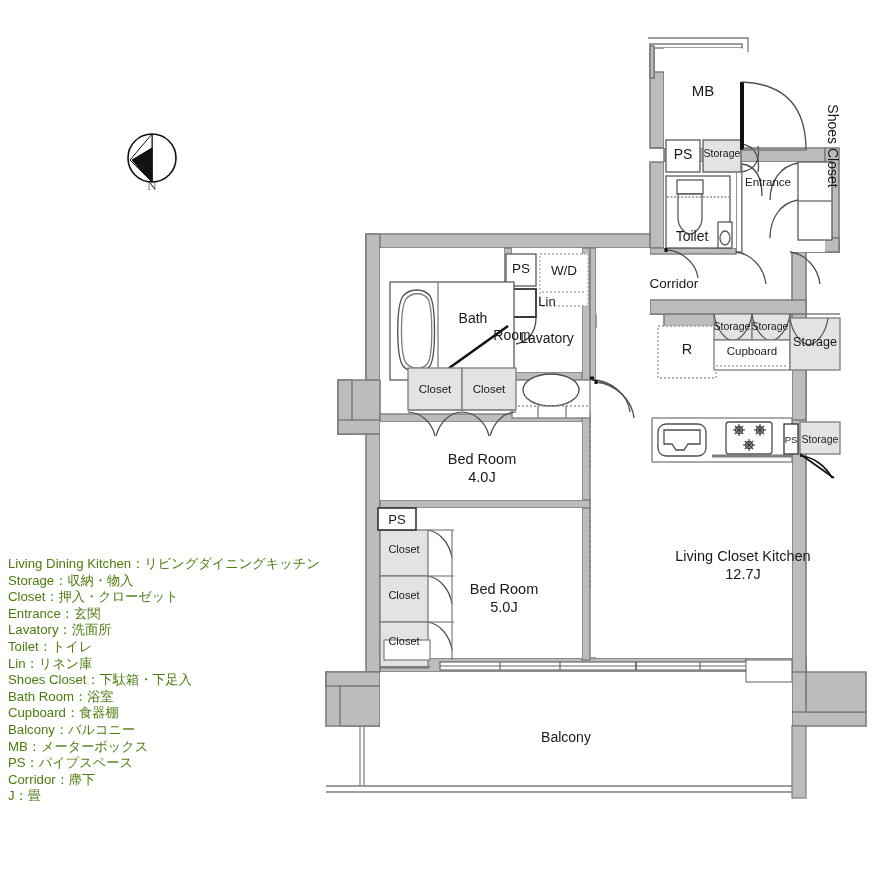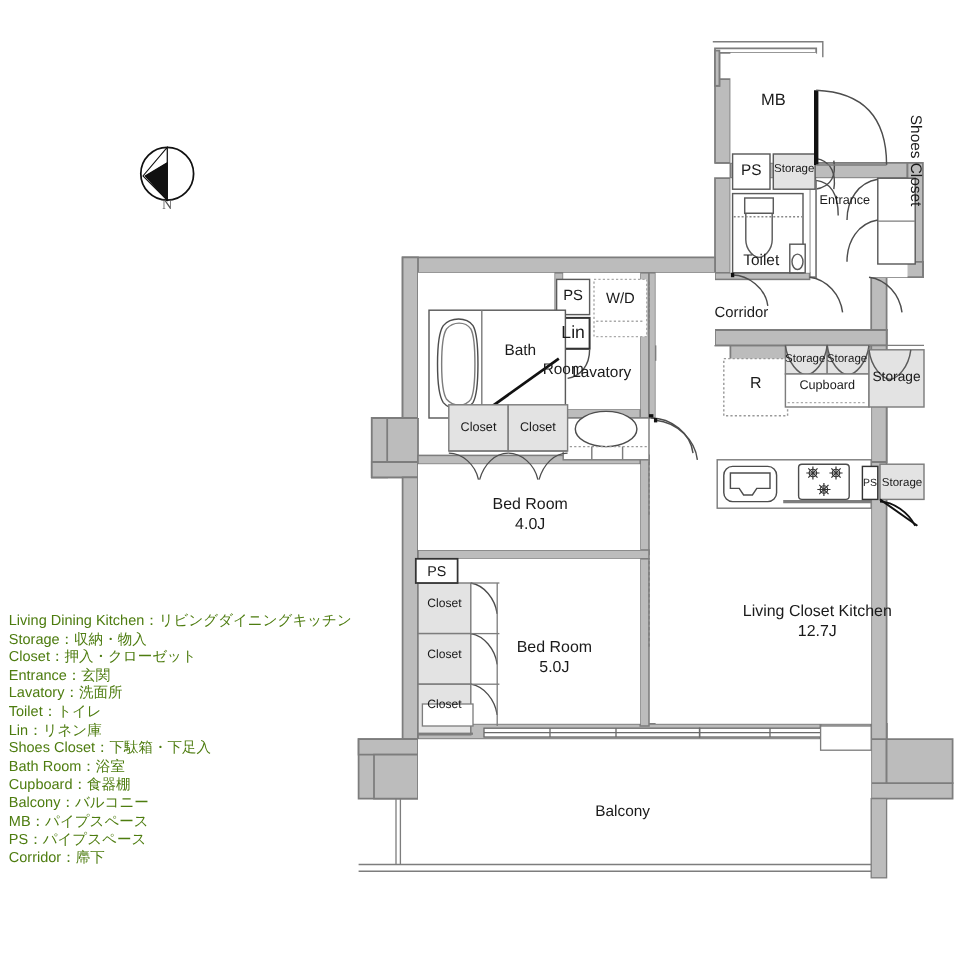--- a/index.html
+++ b/index.html
@@ -289,21 +289,21 @@
 
 <div style="position:absolute;left:770px;top:138px;width:126px;text-align:center;font-size:14px;
             transform:rotate(90deg);transform-origin:50% 50%;">Shoes Closet</div>
 
 <div class="lbl" style="left:636px;top:276px;width:76px;font-size:13.5px;">Corridor</div>
 
 <div class="lbl" style="left:506px;top:261px;width:30px;font-size:13.5px;">PS</div>
 
 <div class="lbl" style="left:540px;top:263px;width:48px;font-size:13.5px;">W/D</div>
 
-<div class="lbl" style="left:506px;top:294px;width:30px;font-size:16px;text-align:center;">Lin</div>
+<div class="lbl" style="left:532px;top:294px;width:30px;font-size:13px;text-align:center;">Lin</div>
 
 <div class="lbl" style="left:440px;top:310px;width:66px;font-size:14px;">Bath</div>
 <div class="lbl" style="left:440px;top:327px;width:66px;font-size:14px;padding-left:39px;">Room</div>
 
 <div class="lbl" style="left:504px;top:330px;width:86px;font-size:14px;">Lavatory</div>
 
 <div class="lbl" style="left:408px;top:383px;width:54px;font-size:11.5px;">Closet</div>
 <div class="lbl" style="left:462px;top:383px;width:54px;font-size:11.5px;">Closet</div>
 
 <div class="lbl" style="left:420px;top:451px;width:124px;font-size:14.5px;">Bed Room</div>
@@ -352,16 +352,17 @@
     <div>Storage：収納・物入</div>
     <div>Closet：押入・クローゼット</div>
     <div>Entrance：玄関</div>
     <div>Lavatory：洗面所</div>
     <div>Toilet：トイレ</div>
     <div>Lin：リネン庫</div>
     <div>Shoes Closet：下駄箱・下足入</div>
     <div>Bath Room：浴室</div>
     <div>Cupboard：食器棚</div>
     <div>Balcony：バルコニー</div>
-    <div>MB：パイプスペース</div>
+    <div>MB：メーターボックス</div>
     <div>PS：パイプスペース</div>
     <div>Corridor：廗下</div>
+    <div>J：畳</div>
   </div>
 
 </body></html>

